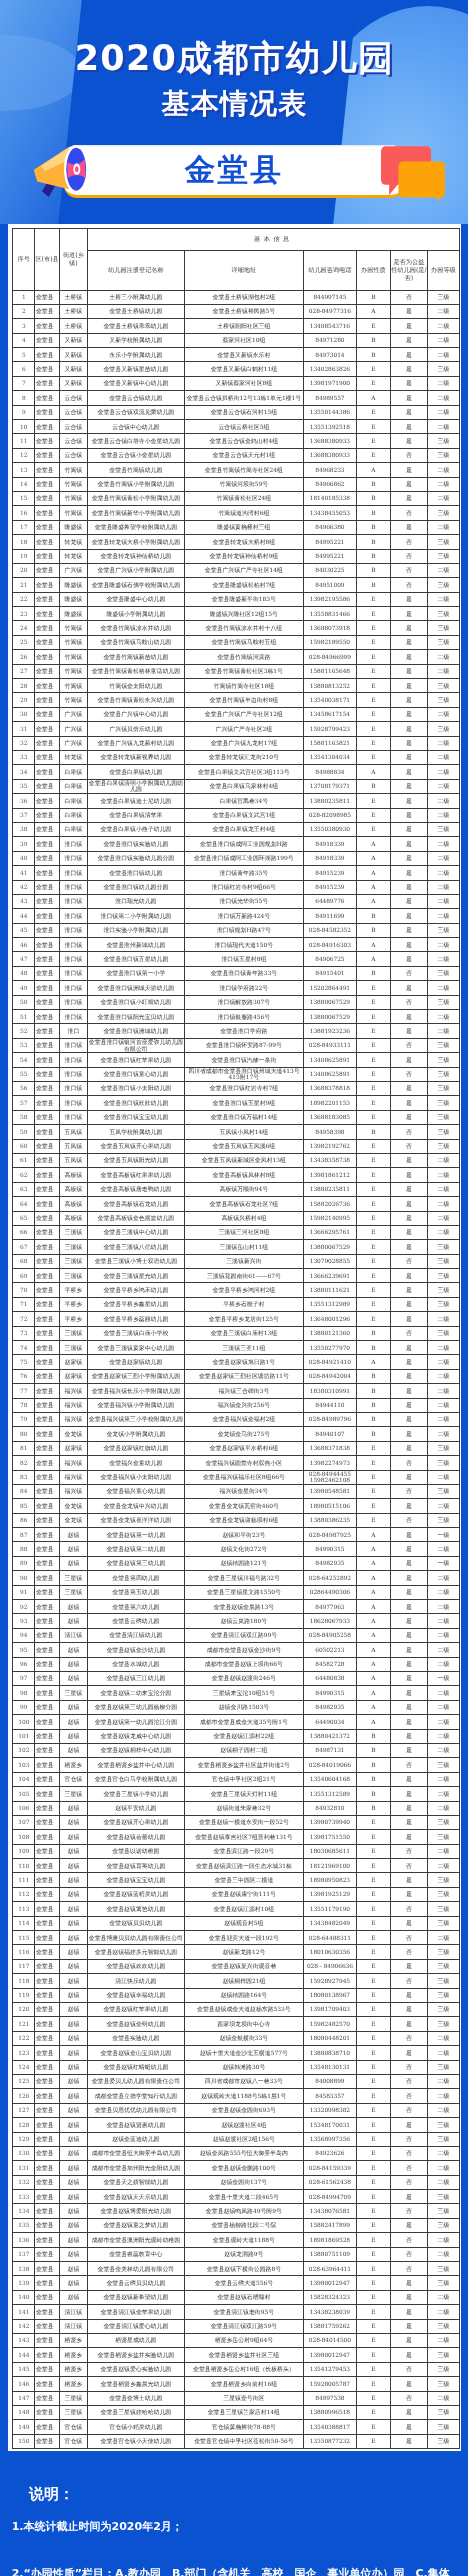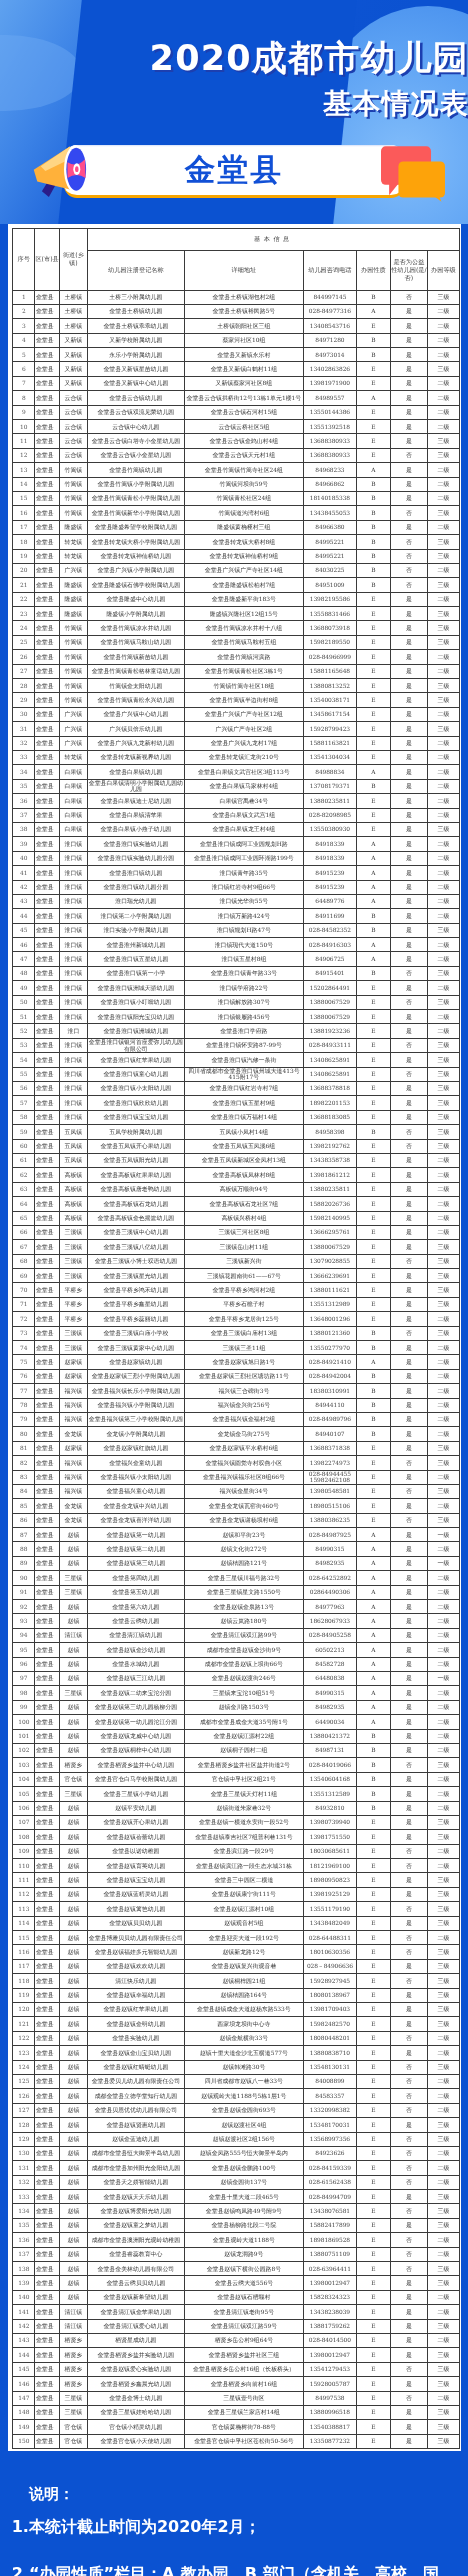--- a/index.html
+++ b/index.html
@@ -8,21 +8,21 @@
 
   
   .hero { position: relative; width: 469px; height: 224px; overflow: hidden;
     background: linear-gradient(120deg, #5fa2ef 0%, #3b82e6 18%, #0f55d4 40%, #0b52d1 70%, #0b52d1 100%); }
   .hero .blob-right { position: absolute; right: -82px; top: 5.9px; width: 246px; height: 305px; border-radius: 50%;
     background: radial-gradient(circle at 40% 50%, #82bdfa 0%, #5aa0f3 55%, #3d86ea 100%); }
   .hero .blob-left { position: absolute; left: -70px; top: 35px; width: 152px; height: 76px; border-radius: 50%;
     background: rgba(110,170,245,0.45); }
   .hero .dark-band { position: absolute; left: 70px; top: 0; width: 275px; height: 224px;
     background: #0b52d1; transform: skewX(-6deg); }
-  .title { position: absolute; left: 0; right: 0; text-align: right; color: #fff; font-weight: bold;
+  .title { position: absolute; left: 0; right: 0; text-align: center; color: #fff; font-weight: bold;
     letter-spacing: 1.2px; text-shadow: 2.3px 2.3px 0 #1c3fb0; font-family: "DejaVu Sans", sans-serif; }
   .title.l1 { top: 35px; font-size: 35px; }
   .title.l2 { top: 85px; font-size: 28px; }
 
   .badge { position: absolute; left: 64px; top: 145px; width: 340px; height: 53px; background: #fff;
     border-radius: 13px; border-bottom: 3.5px solid #f7a500; box-shadow: 0 1.2px 0 #dfe8fb inset;
     display: flex; align-items: center; justify-content: center; }
   .badge-text { color: #1150d6; font-size: 30.5px; font-weight: bold; letter-spacing: 2.3px; }
 
   .megaphone { position: absolute; left: 29px; top: 136px; width: 70px; height: 64px; }
@@ -35,21 +35,21 @@
   th { font-family: "DejaVu Sans", sans-serif; font-weight: normal; font-size: 6.2px; color: #444; line-height: 8.2px; }
   th.group { height: 22px; letter-spacing: 3.5px; }
   th.col { height: 40px; }
   td { height: 14.4px; font-size: 5.9px; line-height: 6.4px; overflow: hidden; padding: 0 0.6px; }
   td.seq { color: #555; }
   td.county { text-align: left; padding-left: 0.6px; }
   td.name, td.addr { font-size: 5.9px; }
   td.phone { font-size: 5.9px; letter-spacing: -0.1px; color: #444; }
   .notes-wrap { position: relative; height: 135px; color: #fff; padding: 0 11.7px; }
   .notes-title { position: absolute; left: 29px; top: 34px; font-size: 15px; font-weight: bold; color: #fff; }
-  .note { position: absolute; left: 11.7px; font-size: 16px; font-weight: bold; color: #fff; line-height: 14px; }
+  .note { position: absolute; left: 11.7px; font-size: 11px; font-weight: bold; color: #fff; line-height: 14px; }
   .note.n1 { top: 69px; }
   .note.n2 { top: 105px; width: 445px; line-height: 36px; }
 </style>
 </head>
 <body>
 
 <div class="hero">
   <div class="blob-left"></div>
   <div class="blob-right"></div>
   <div class="dark-band"></div>

